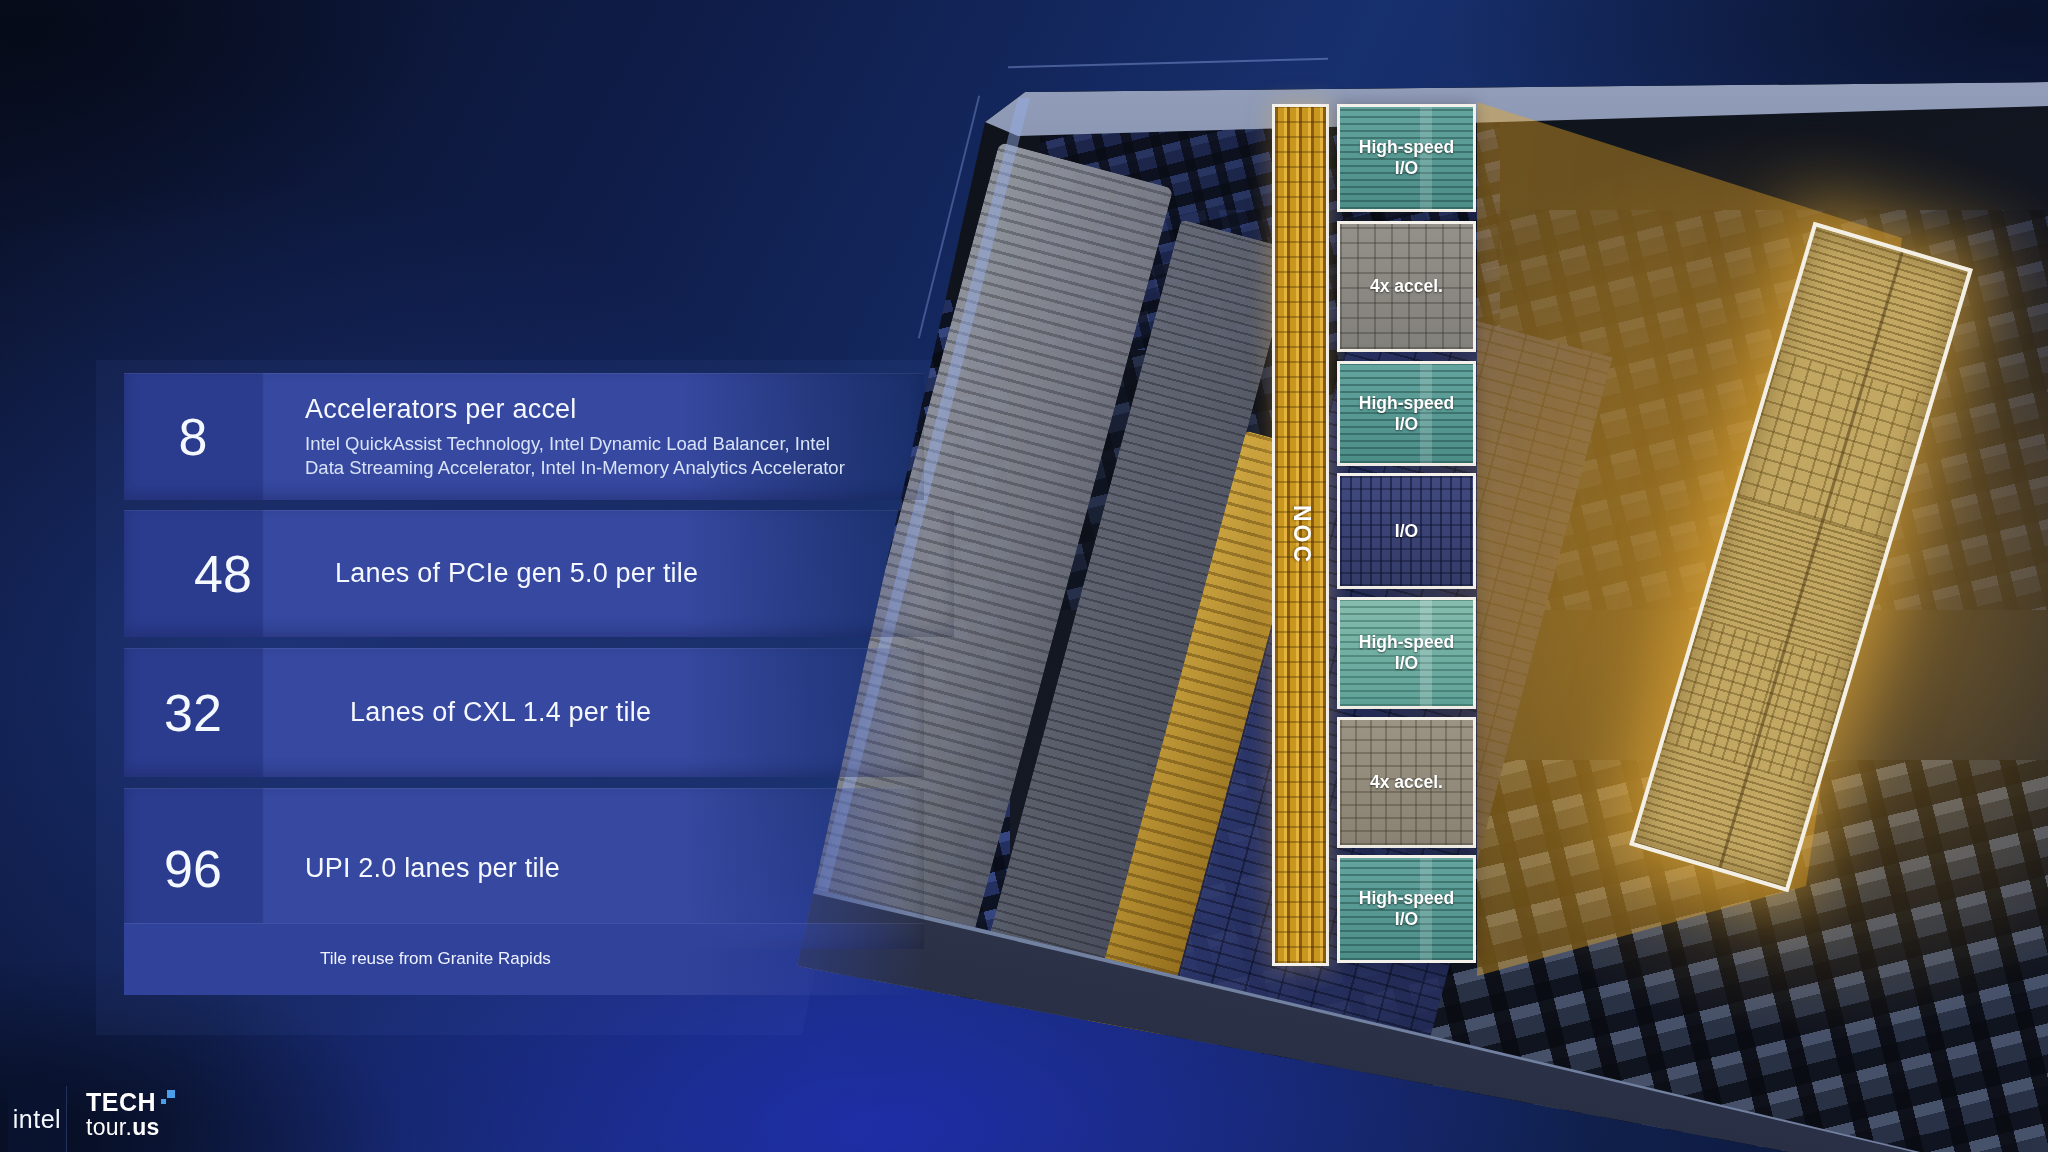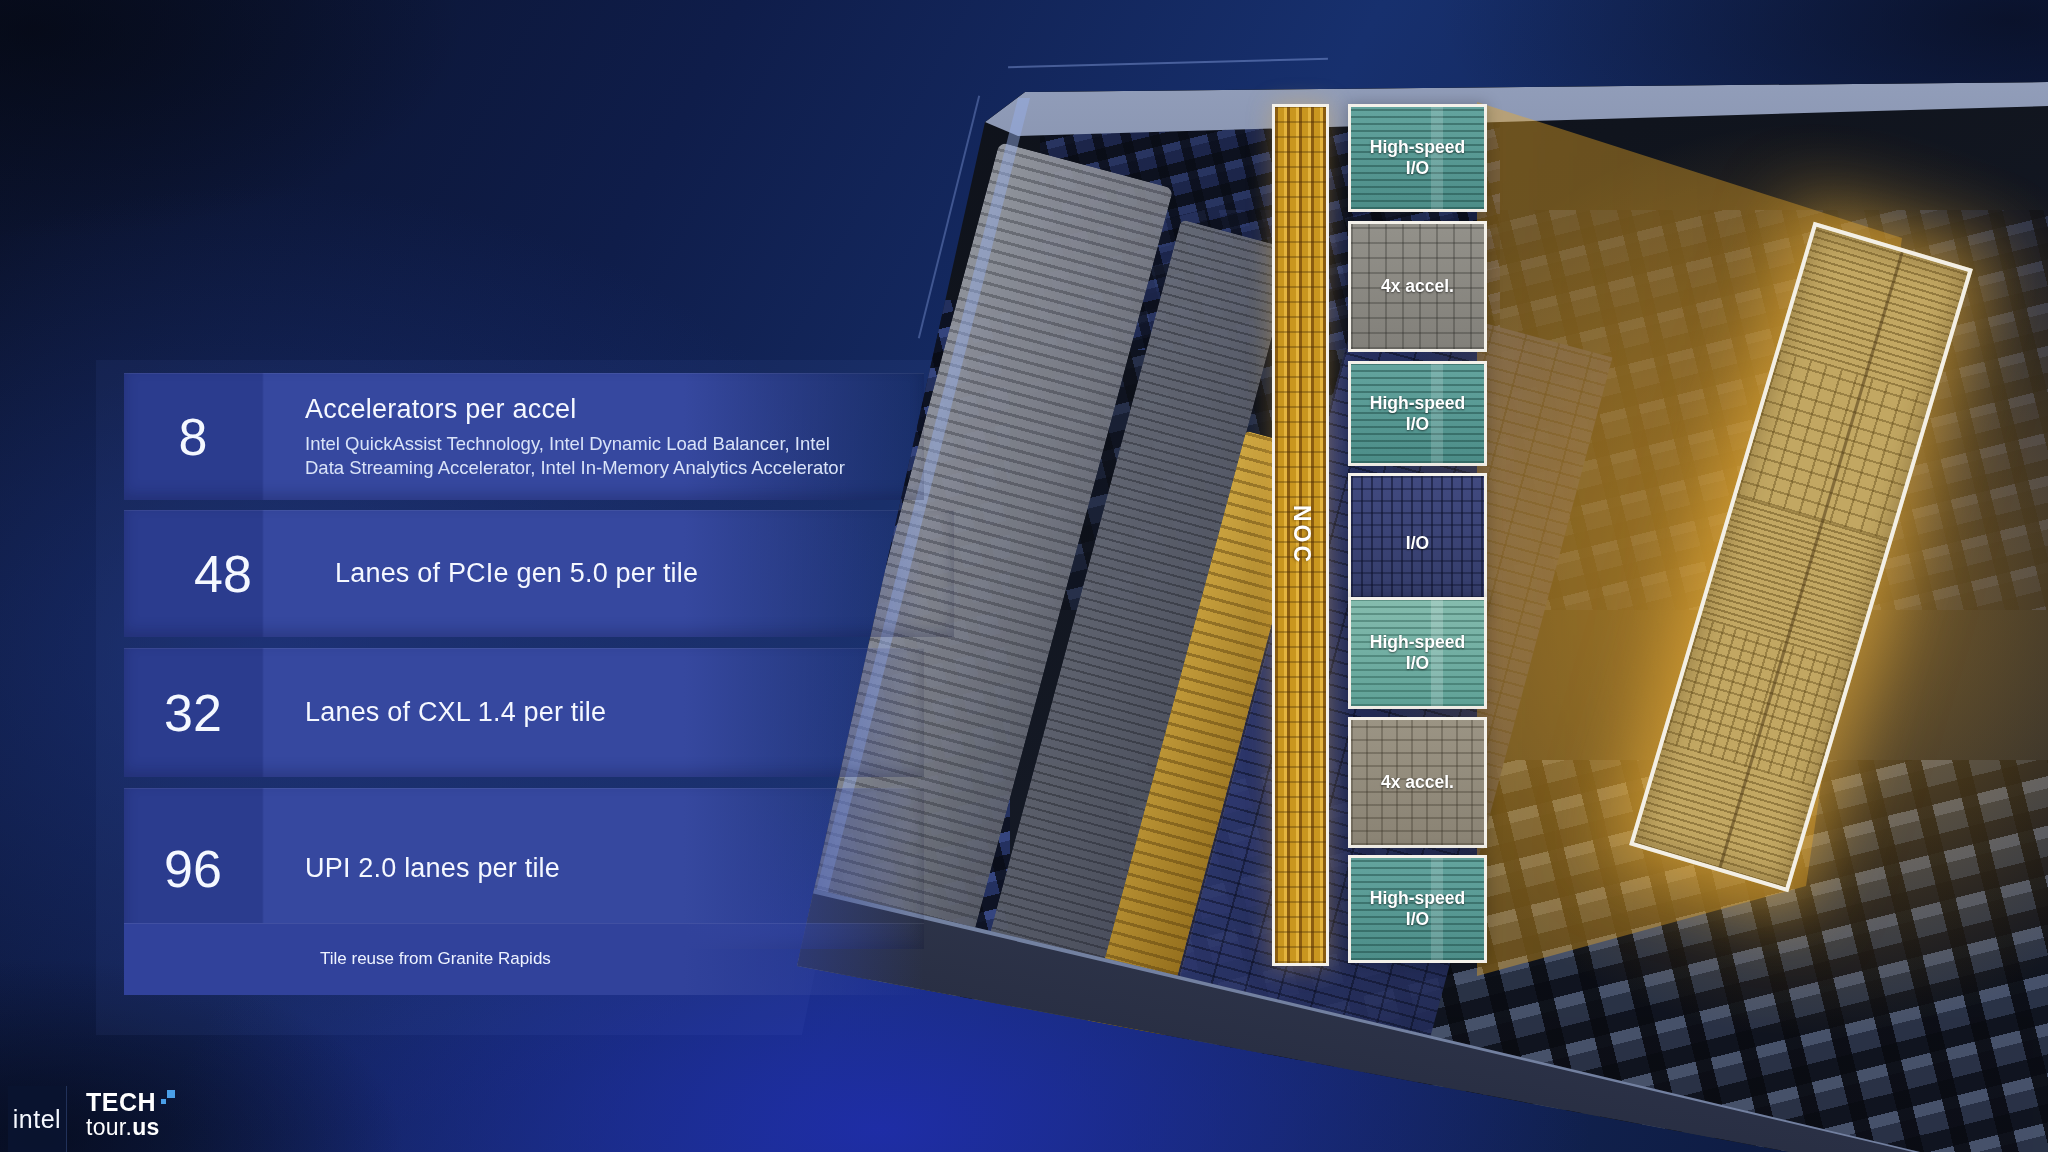--- a/index.html
+++ b/index.html
@@ -78,21 +78,21 @@
   .die-lines3{height:112px;background:repeating-linear-gradient(0deg, rgba(92,70,22,.45) 0 2px, rgba(0,0,0,0) 2px 7px);}
   .die-vline{position:absolute;top:0;bottom:0;left:56%;width:3px;background:rgba(70,50,15,.5);}
   
   .noc-bar{position:absolute;left:1272px;top:104px;width:57px;height:862px;border:3px solid #f4f1ea;box-sizing:border-box;
     background:
       repeating-linear-gradient(0deg, rgba(70,45,8,.35) 0 2px, rgba(0,0,0,0) 2px 15px),
       repeating-linear-gradient(90deg,#8a5c10 0 3px,#c9961f 3px 9px,#e4b43e 9px 12px);
     box-shadow:0 0 24px rgba(240,180,60,.35);}
   .noc-label{position:absolute;left:50%;top:50%;transform:translate(-50%,-50%) rotate(90deg);
     color:#ffffff;font-size:23px;font-weight:bold;letter-spacing:3px;white-space:nowrap;text-shadow:0 1px 3px rgba(60,35,5,.6);}
-  .blocks{position:absolute;left:1337px;top:104px;width:139px;height:862px;margin-left:11px;}
+  .blocks{position:absolute;left:1337px;top:104px;width:139px;height:862px;}
   .blk{position:absolute;left:0;width:139px;border:3px solid #f4f1ea;box-sizing:border-box;
     display:flex;align-items:center;justify-content:center;text-align:center;
     color:#fff;font-size:17.5px;font-weight:bold;line-height:1.18;
     text-shadow:0 1px 2px rgba(0,0,0,.55);box-shadow:0 0 14px rgba(0,0,0,.25);}
   .blk span{display:block;padding:0 8px;}
   .blk-hsio{background:
     linear-gradient(90deg, rgba(255,255,255,0) 0 60%, rgba(255,255,255,.16) 60% 69%, rgba(255,255,255,0) 69%),
     repeating-linear-gradient(0deg, rgba(18,58,53,.4) 0 2px, rgba(0,0,0,0) 2px 7px),
     linear-gradient(180deg,#63a49e,#4c8d88);}
   .blk-hsio-light{background:
@@ -118,21 +118,21 @@
   .spec-row{position:absolute;left:0;width:800px;display:flex;
     background:linear-gradient(90deg,#2b3c8e 0px,#2b3c8e 138px,#36489f 140px,#36489f 560px,rgba(54,72,159,0) 800px);
     box-shadow:inset 0 1px 0 rgba(255,255,255,.07), inset 0 -6px 14px rgba(10,16,50,.25);}
   .spec-num{width:138px;flex:0 0 138px;display:flex;align-items:center;justify-content:center;
     color:#f4f8ff;font-size:52px;font-weight:300;}
   .spec-body{flex:1;display:flex;flex-direction:column;justify-content:center;padding-left:43px;}
   .spec-label{color:#f5f8ff;font-size:27px;font-weight:300;letter-spacing:.2px;}
   .spec-sub{color:#d9e3f8;font-size:18.5px;font-weight:300;line-height:1.28;margin-top:7px;}
   .row-1{top:0;height:127px;}
   .row-2{top:137px;height:127px;padding-left:30px;}
-  .row-3{top:275px;height:129px;}
+  .row-3{top:275px;height:129px;gap:45px;}
   .row-4{top:415px;height:161px;}
   .foot-row{position:absolute;left:0;top:550px;width:800px;height:72px;display:flex;align-items:center;
     background:linear-gradient(90deg,#31429b 0px,#31429b 560px,rgba(49,66,155,0) 800px);
     box-shadow:inset 0 1px 0 rgba(255,255,255,.08);}
   .foot-label{padding-left:196px;color:#eef3ff;font-size:17px;font-weight:300;}
   
   .intel-panel{position:absolute;left:8px;top:1086px;width:58px;height:66px;background:rgba(10,20,48,.92);
     border-right:1px solid rgba(90,120,190,.3);display:flex;align-items:center;justify-content:center;}
   .intel-logo{color:#f5f8ff;font-size:25px;font-weight:500;letter-spacing:.5px;}
   .techtour{position:absolute;left:86px;top:1090px;color:#ffffff;}
@@ -188,21 +188,21 @@
   <div class="blocks">
     <div class="blk blk-hsio" style="top:0;height:108px;">
       <span>High-speed I/O</span>
     </div>
     <div class="blk blk-accel" style="top:117px;height:131px;">
       <span>4x accel.</span>
     </div>
     <div class="blk blk-hsio" style="top:257px;height:105px;">
       <span>High-speed I/O</span>
     </div>
-    <div class="blk blk-io" style="top:369px;height:140px;">
+    <div class="blk blk-io" style="top:369px;height:116px;">
       <span>I/O</span>
     </div>
     <div class="blk blk-hsio-light" style="top:493px;height:112px;">
       <span>High-speed I/O</span>
     </div>
     <div class="blk blk-accel-warm" style="top:613px;height:131px;">
       <span>4x accel.</span>
     </div>
     <div class="blk blk-hsio" style="top:751px;height:108px;">
       <span>High-speed I/O</span>

